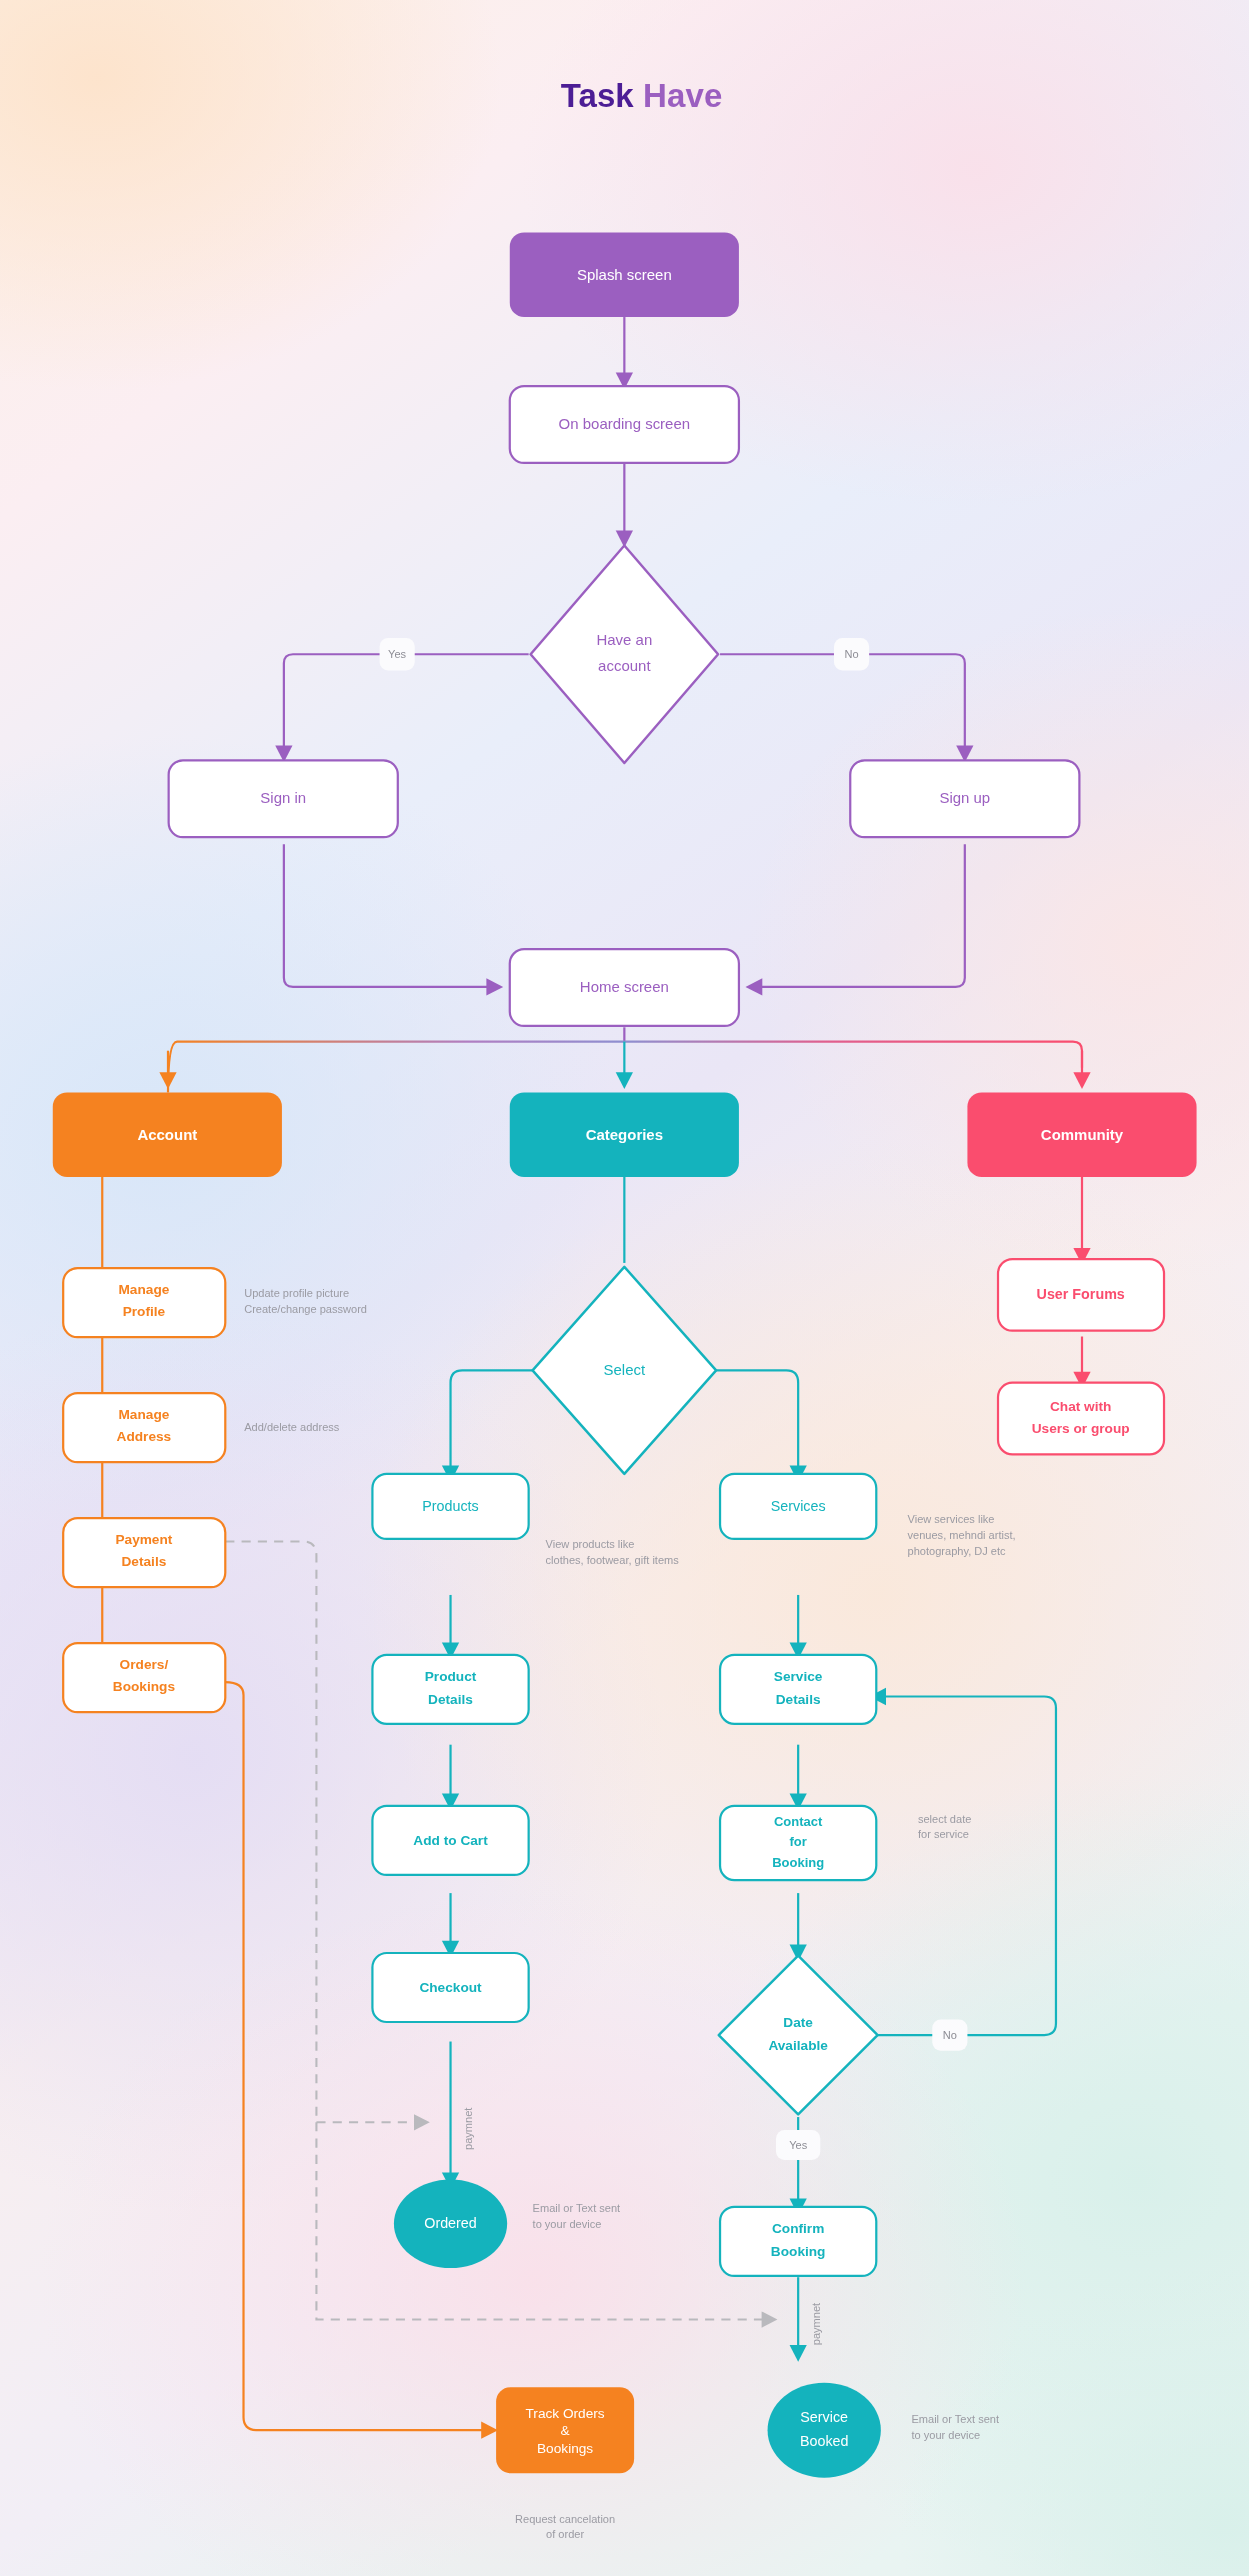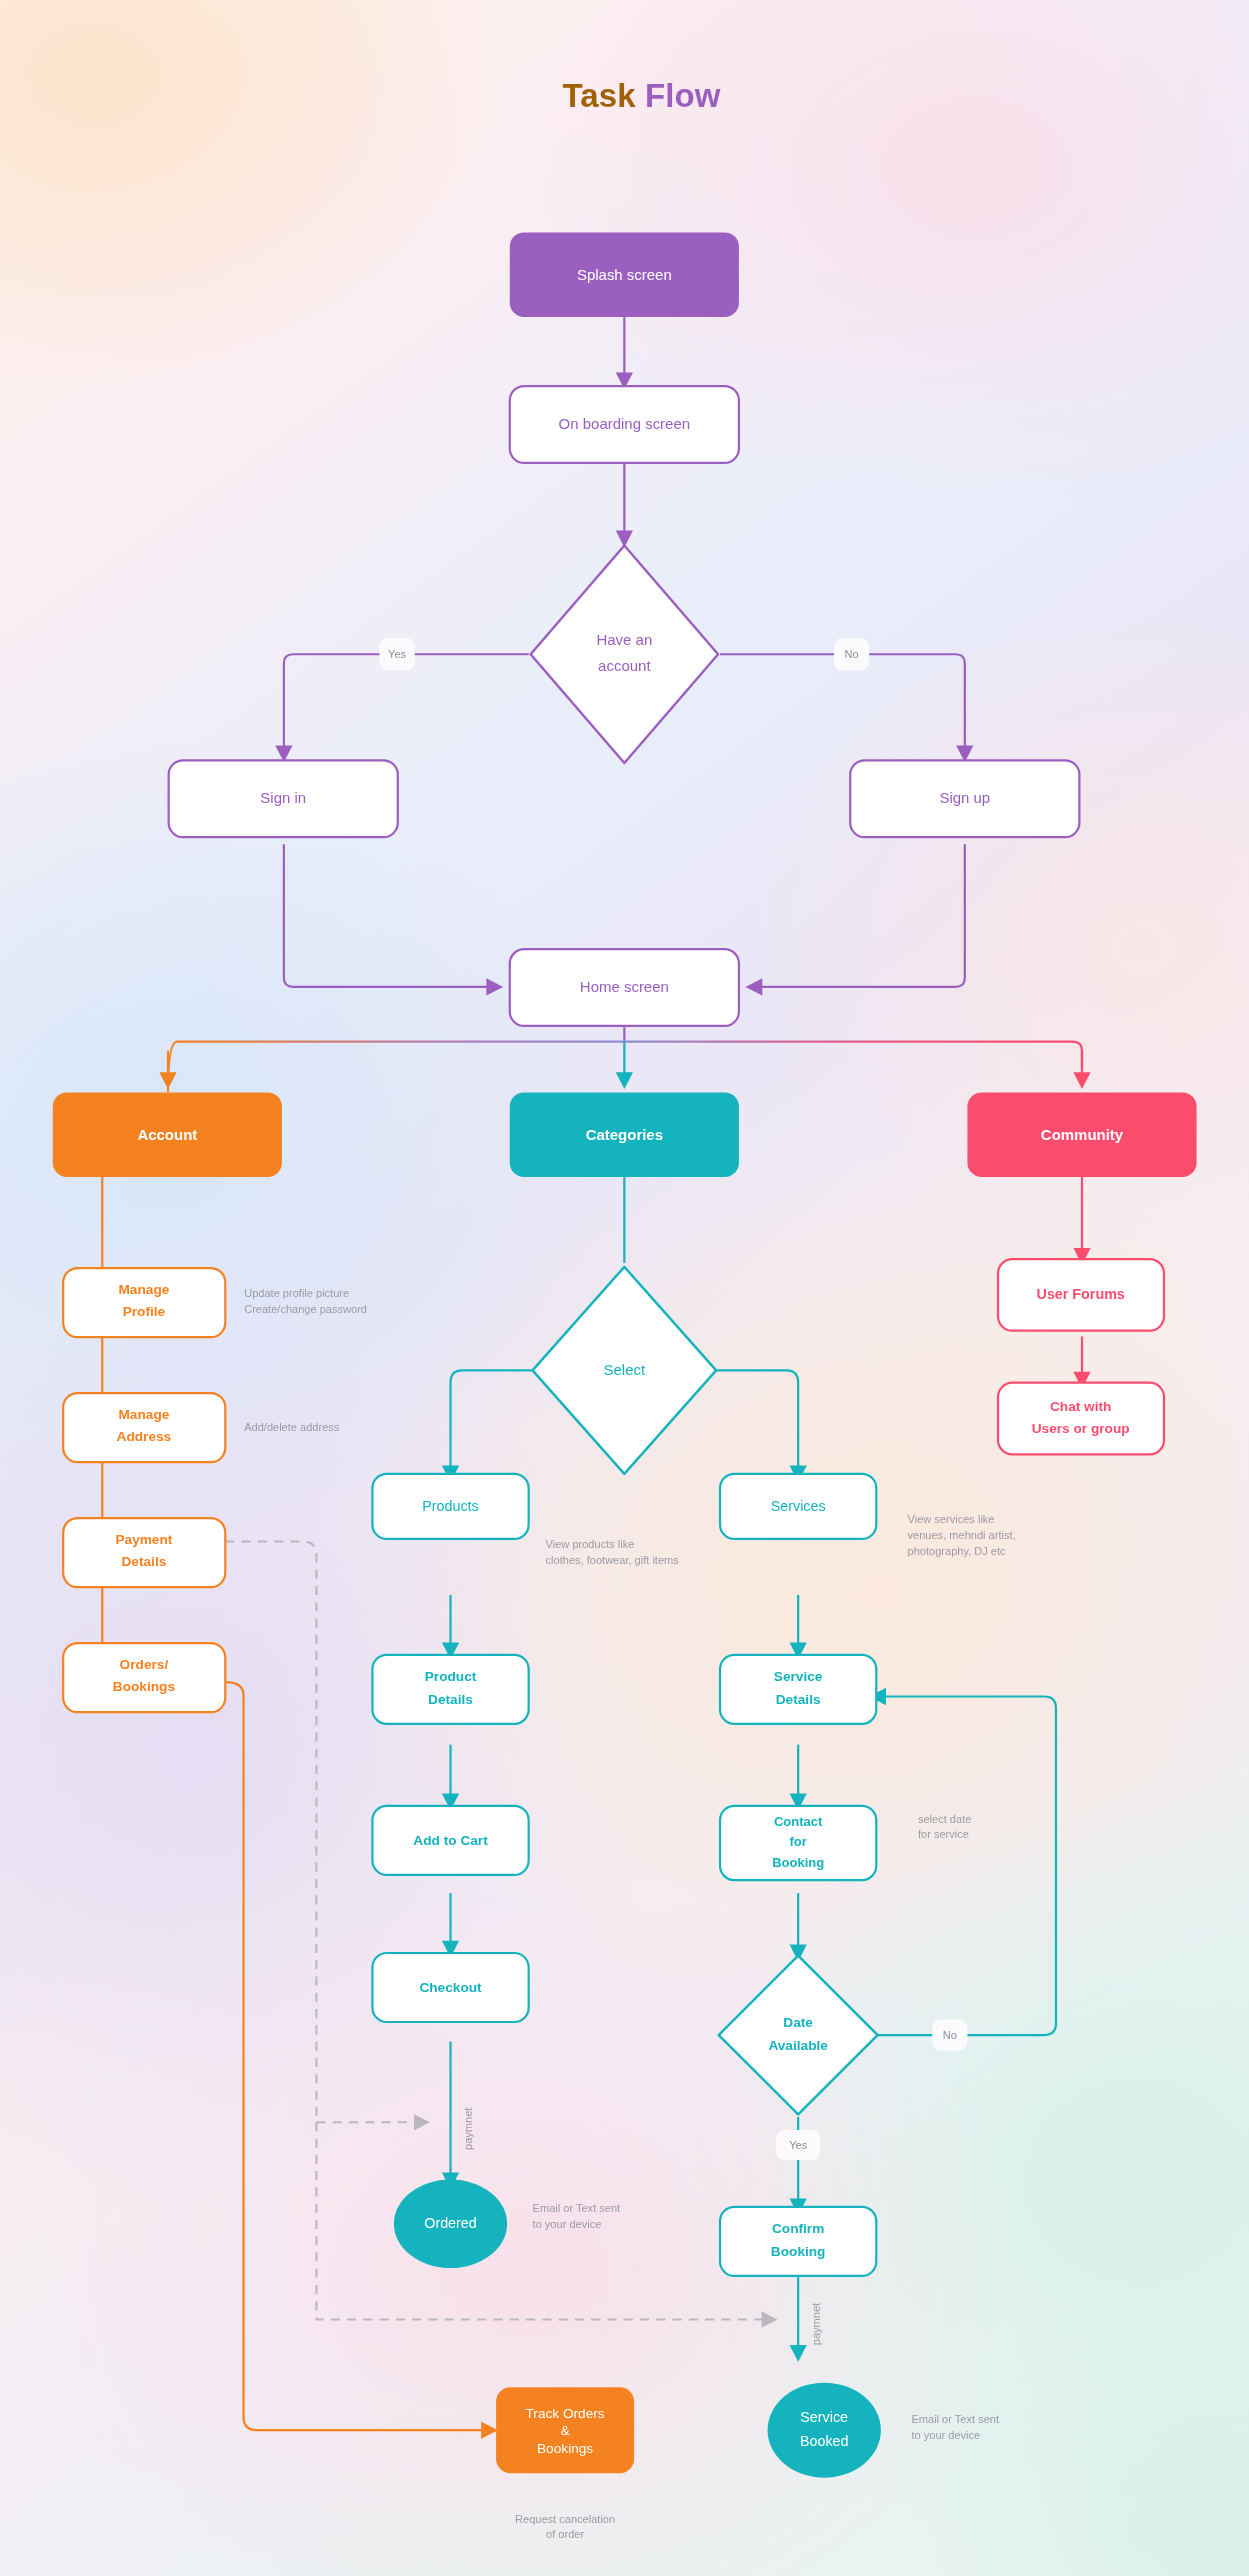--- a/index.html
+++ b/index.html
@@ -8,21 +8,21 @@
     font-family:"Liberation Sans","DejaVu Sans",sans-serif;
     position:relative;
     background:#f7f2f4;
   }
   #bg{position:absolute;inset:0;z-index:0;}
   #flow{position:absolute;inset:0;z-index:1;}
   .ttl{
     position:absolute;top:77px;left:0;width:1250px;text-align:center;
     font-size:33px;font-weight:700;letter-spacing:0.1px;z-index:2;
   }
-  .ttl .a{color:#a16207;margin-left:33px;}
+  .ttl .a{color:#4c1d95;margin-left:33px;}
   .ttl .b{color:#9b5fc0;}
   text{font-family:"Liberation Sans","DejaVu Sans",sans-serif;}
   .nodeLabel{text-anchor:middle;dominant-baseline:middle;}
   .ann{fill:#9b9ba3;font-size:17px;}
   .edgeLbl{fill:#8d8d95;font-size:17px;text-anchor:middle;dominant-baseline:middle;}
 </style>
 </head>
 <body>
 
 <svg id="bg" width="1250" height="2576" viewBox="0 0 1920 3957">
@@ -71,21 +71,21 @@
   <ellipse cx="250" cy="1750" rx="700" ry="620" fill="url(#g3)"></ellipse>
   <ellipse cx="1750" cy="1450" rx="600" ry="520" fill="url(#g5)"></ellipse>
   <ellipse cx="300" cy="2700" rx="720" ry="700" fill="url(#g4)"></ellipse>
   <ellipse cx="1350" cy="2450" rx="800" ry="700" fill="url(#g7)"></ellipse>
   <ellipse cx="1750" cy="3350" rx="700" ry="620" fill="url(#g6)"></ellipse>
   <ellipse cx="820" cy="3500" rx="760" ry="600" fill="url(#g2)"></ellipse>
   <ellipse cx="1880" cy="3880" rx="500" ry="400" fill="url(#g6)"></ellipse>
 </svg>
 
 <div class="ttl">
-  <span class="a">Task </span><span class="b">Flow</span>
+  <span class="a">Task </span><span class="b">Have</span>
 </div>
 
 <svg id="flow" width="1250" height="2576" viewBox="0 0 1920 3957">
   <defs>
     <marker id="ahP" markerWidth="9" markerHeight="9" refX="4.2" refY="4.5" orient="auto">
         <path d="M0.4,0.6 L8,4.5 L0.4,8.4 Z" fill="#9b5fc0"></path>
       </marker>
     <marker id="ahO" markerWidth="9" markerHeight="9" refX="4.2" refY="4.5" orient="auto">
         <path d="M0.4,0.6 L8,4.5 L0.4,8.4 Z" fill="#f58220"></path>
       </marker>

